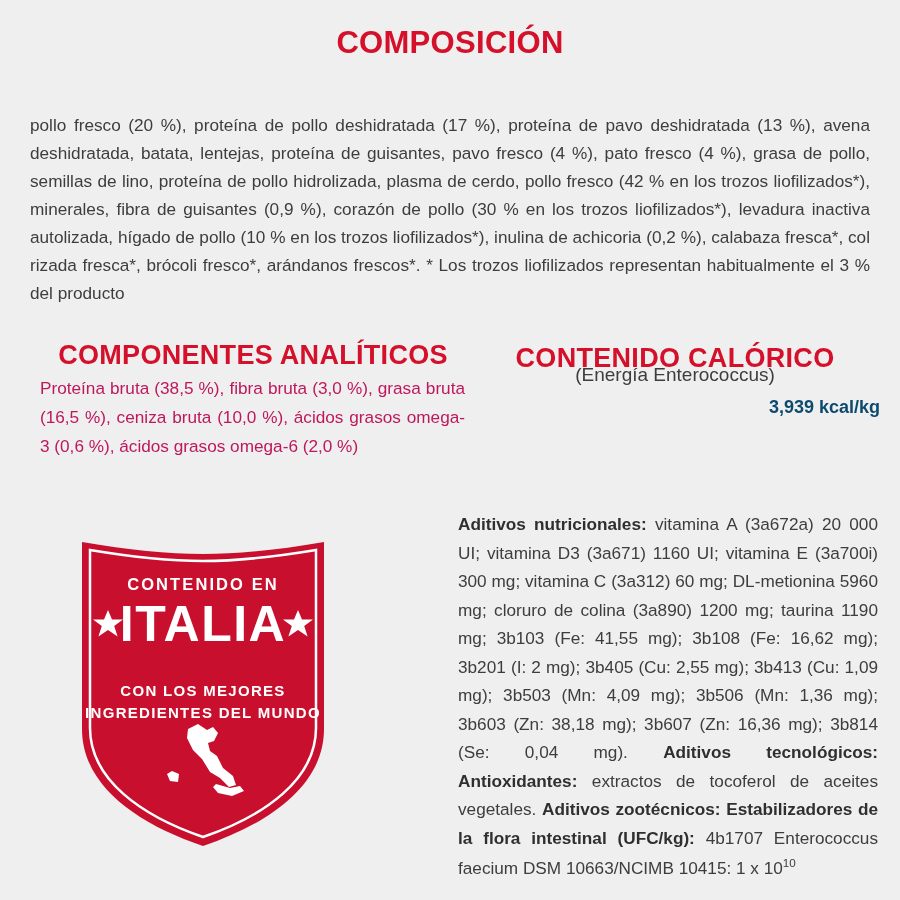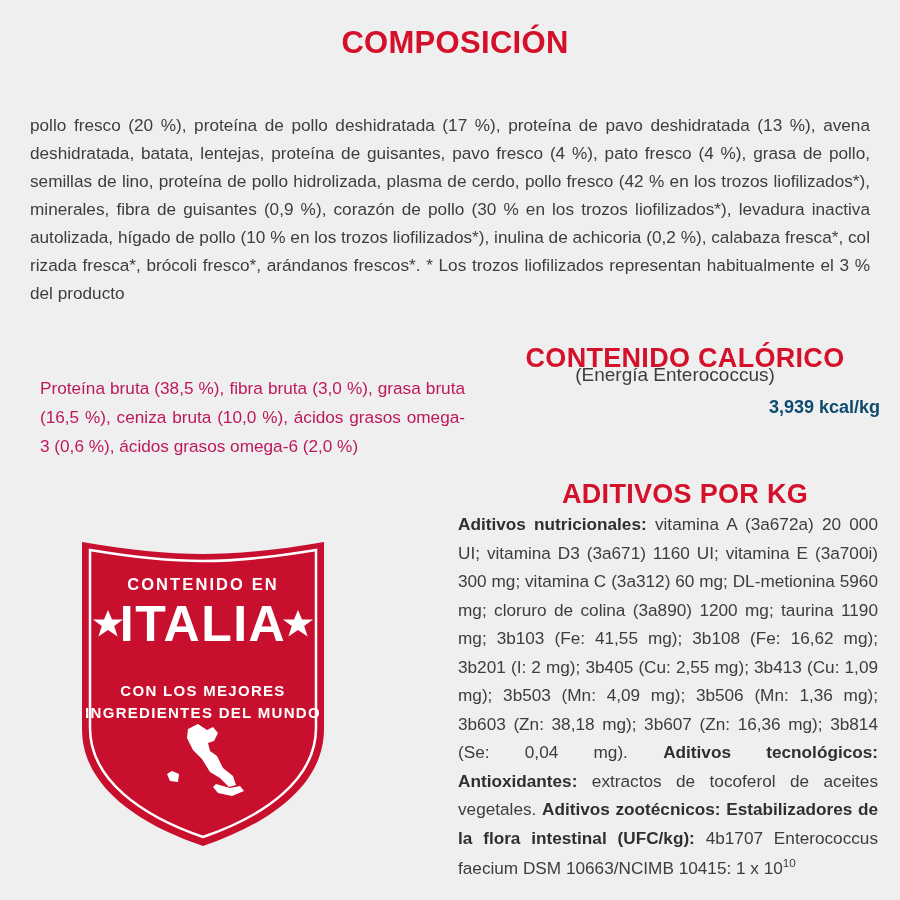--- a/index.html
+++ b/index.html
@@ -20,21 +20,20 @@
     height: 900px;
     box-sizing: border-box;
   }
 
   .heading {
     color: #d4102a;
     font-weight: bold;
     text-align: center;
     letter-spacing: 0.3px;
     text-transform: uppercase;
-    padding-left: 10px;
   }
 
   
   .composition-title {
     font-size: 31px;
     margin: 26px 0 0 0;
     line-height: 1.1;
   }
   .composition-body {
     position: absolute;
@@ -161,30 +160,30 @@
 </style>
 </head>
 <body>
 
 <div class="page">
 
   <h1 class="heading composition-title">COMPOSICIÓN</h1>
 
   <div class="composition-body">pollo fresco (20 %), proteína de pollo deshidratada (17 %), proteína de pavo deshidratada (13 %), avena deshidratada, batata, lentejas, proteína de guisantes, pavo fresco (4 %), pato fresco (4 %), grasa de pollo, semillas de lino, proteína de pollo hidrolizada, plasma de cerdo, pollo fresco (42 % en los trozos liofilizados*), minerales, fibra de guisantes (0,9 %), corazón de pollo (30 % en los trozos liofilizados*), levadura inactiva autolizada, hígado de pollo (10 % en los trozos liofilizados*), inulina de achicoria (0,2 %), calabaza fresca*, col rizada fresca*, brócoli fresco*, arándanos frescos*. * Los trozos liofilizados representan habitualmente el 3 % del producto</div>
 
+  <h2 class="heading analytic-title">COMPONENTES ANALÍTICOS</h2>
 
   <div class="analytic-body">Proteína bruta (38,5 %), fibra bruta (3,0 %), grasa bruta (16,5 %), ceniza bruta (10,0 %), ácidos grasos omega-3 (0,6 %), ácidos grasos omega-6 (2,0 %)</div>
 
   <h2 class="heading caloric-title">CONTENIDO CALÓRICO</h2>
 
   <div class="caloric-sub">(Energía Enterococcus)</div>
 
   <div class="caloric-value">3,939 kcal/kg</div>
 
-  <h2 class="heading additives-title">ADITIVOS POR KG</h2>
 
   <div class="additives-body">
     <b>Aditivos nutricionales:</b><span> vitamina A (3a672a) 20 000 UI; vitamina D3 (3a671) 1160 UI; vitamina E (3a700i) 300 mg; vitamina C (3a312) 60 mg; DL-metionina 5960 mg; cloruro de colina (3a890) 1200 mg; taurina 1190 mg; 3b103 (Fe: 41,55 mg); 3b108 (Fe: 16,62 mg); 3b201 (I: 2 mg); 3b405 (Cu: 2,55 mg); 3b413 (Cu: 1,09 mg); 3b503 (Mn: 4,09 mg); 3b506 (Mn: 1,36 mg); 3b603 (Zn: 38,18 mg); 3b607 (Zn: 16,36 mg); 3b814 (Se: 0,04 mg). </span><b>Aditivos tecnológicos: Antioxidantes:</b><span> extractos de tocoferol de aceites vegetales. </span><b>Aditivos zootécnicos: Estabilizadores de la flora intestinal (UFC/kg):</b><span> 4b1707 Enterococcus faecium DSM 10663/NCIMB 10415: 1 x 10</span><sup>10</sup>
   </div>
 
   <div class="badge">
     <svg width="270" height="330" viewBox="0 0 270 330">
       <path d="M14 18 L14 205 C14 262 70 300 135 322 C200 300 256 262 256 205 L256 18 C210 26 170 30 135 30 C100 30 60 26 14 18 Z" fill="#c8102e"></path>
       <path d="M22 26 L22 204 C22 256 74 292 135 313 C196 292 248 256 248 204 L248 26 C206 33 168 37 135 37 C102 37 64 33 22 26 Z" fill="none" stroke="#ffffff" stroke-width="2.5"></path>
 

